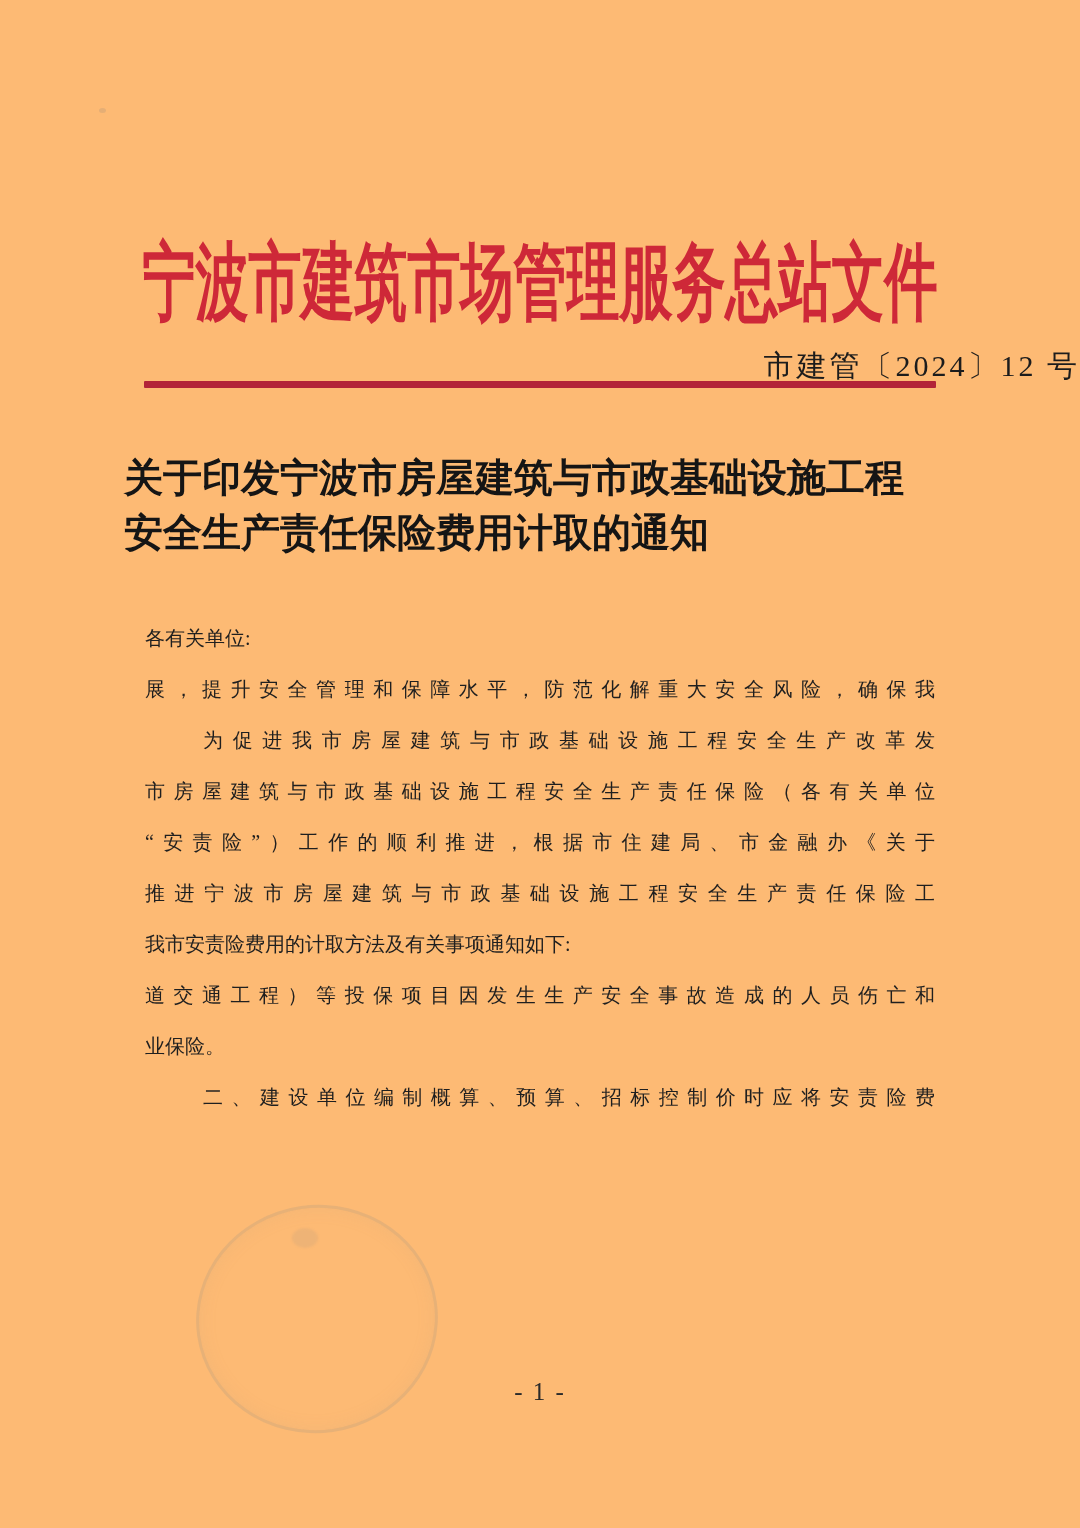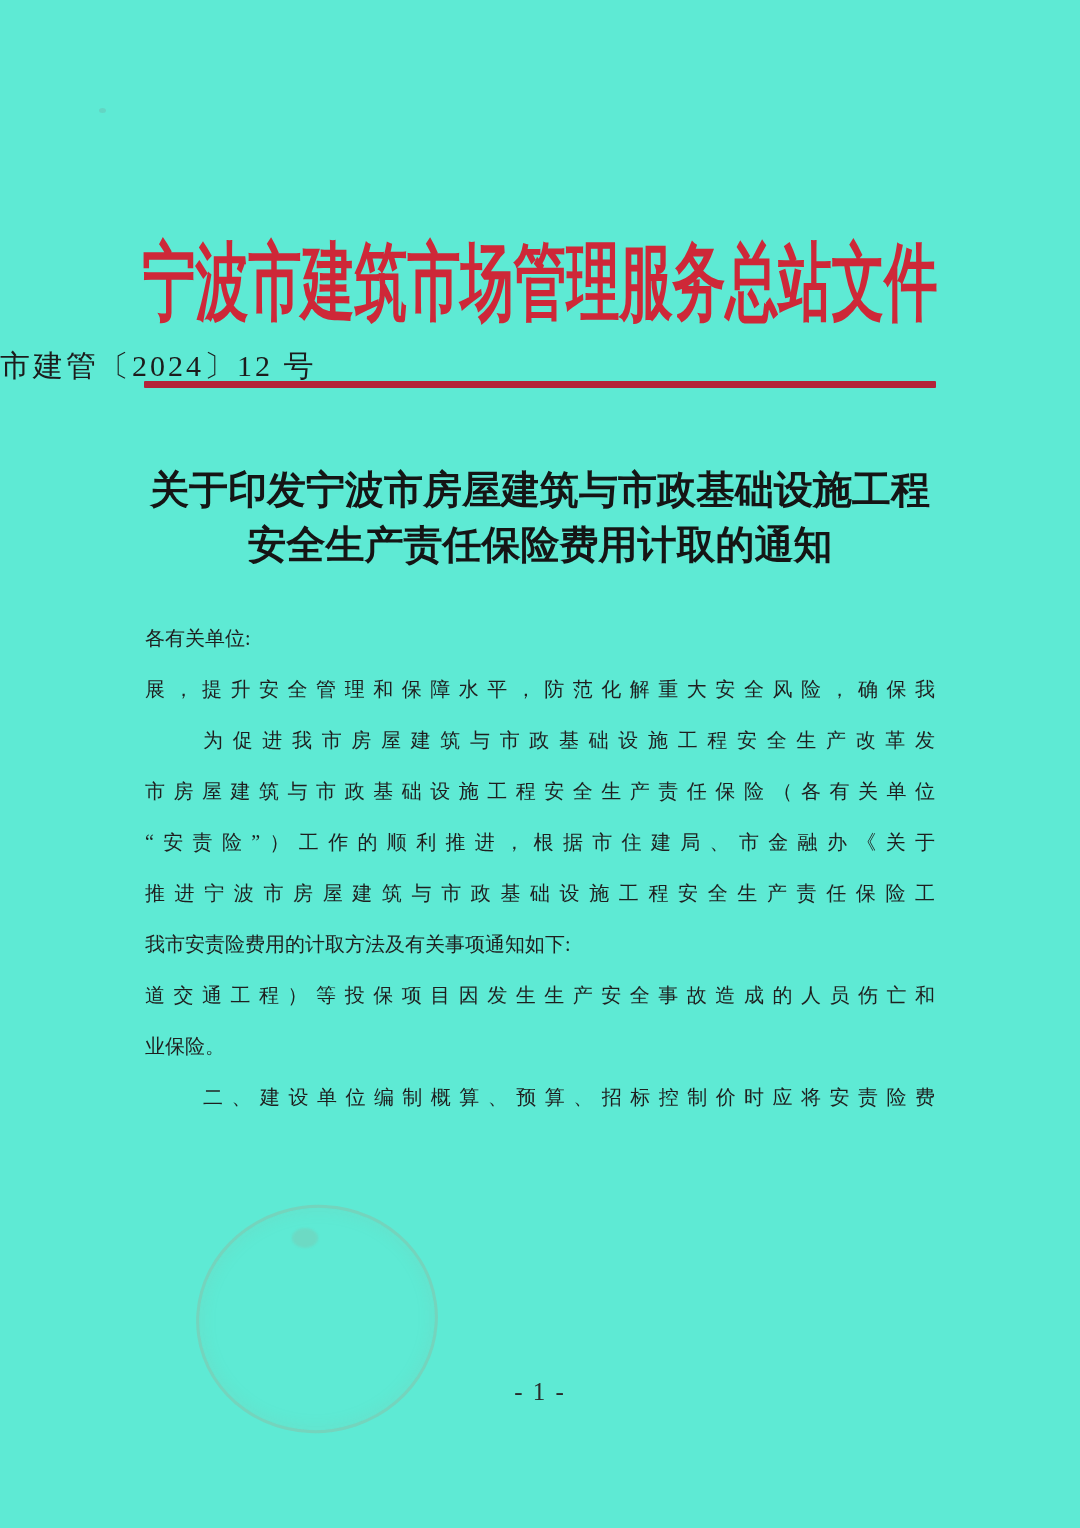--- a/index.html
+++ b/index.html
@@ -5,21 +5,21 @@
   html, body {
     margin: 0;
     padding: 0;
     background: #e8e8e8;
   }
   .page {
     position: relative;
     width: 1080px;
     height: 1528px;
     margin: 0 auto;
-    background: #5eead4;
+    background: #fdba74;
     overflow: hidden;
     font-family: "Liberation Serif", "DejaVu Serif", serif;
     color: #212121;
   }
   
   .letterhead {
     position: absolute;
     top: 226px;
     left: 0;
     width: 100%;
@@ -30,42 +30,41 @@
     transform: scaleY(1.6);
     transform-origin: top center;
     white-space: nowrap;
   }
   
   .doc-number {
     position: absolute;
     top: 346px;
     left: 0;
     width: 100%;
-    text-align: left;
+    text-align: right;
     font-size: 30px;
     letter-spacing: 3px;
     color: #1c1c1c;
   }
   
   .red-line {
     position: absolute;
     top: 381px;
     left: 144px;
     width: 792px;
     height: 7px;
     border-radius: 1px;
   }
   
   .doc-title {
     position: absolute;
     top: 446px;
     left: 120px;
     right: 120px;
-    margin: 16px;
-    text-align: center;
+    margin: 4px;
     font-size: 39px;
     font-weight: bold;
     line-height: 55px;
     color: #151515;
   }
   .doc-title .title-line {
     display: block;
     white-space: nowrap;
   }
   

